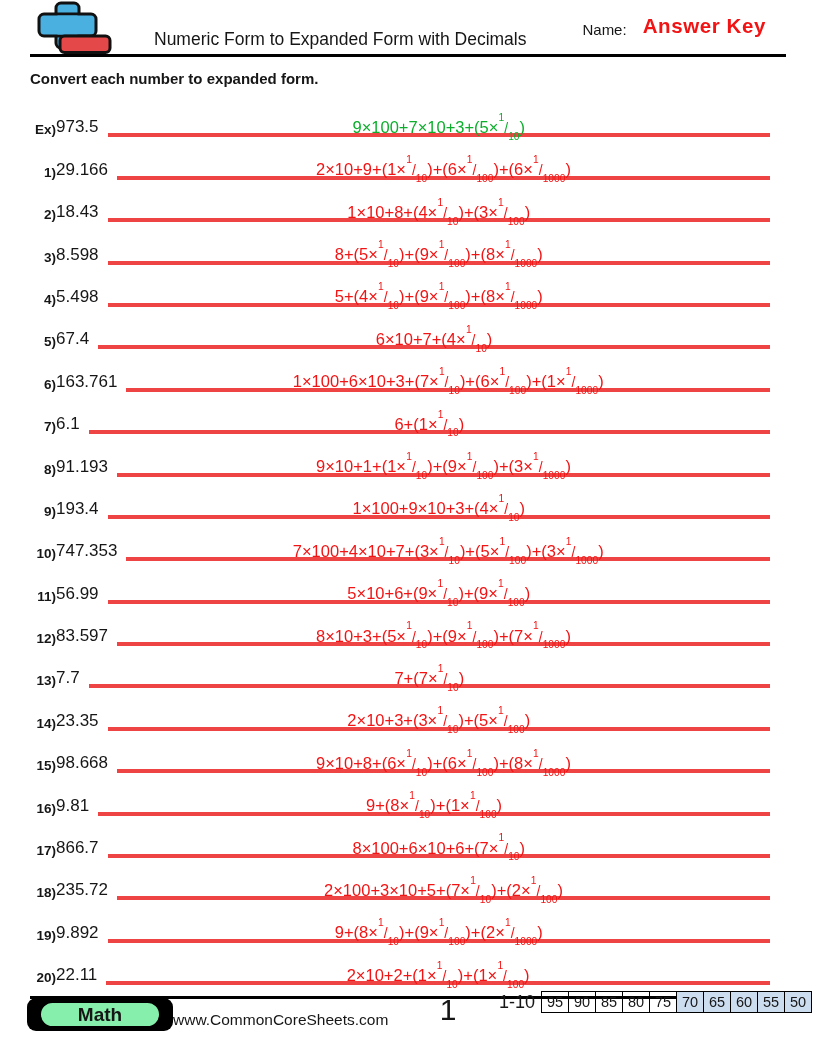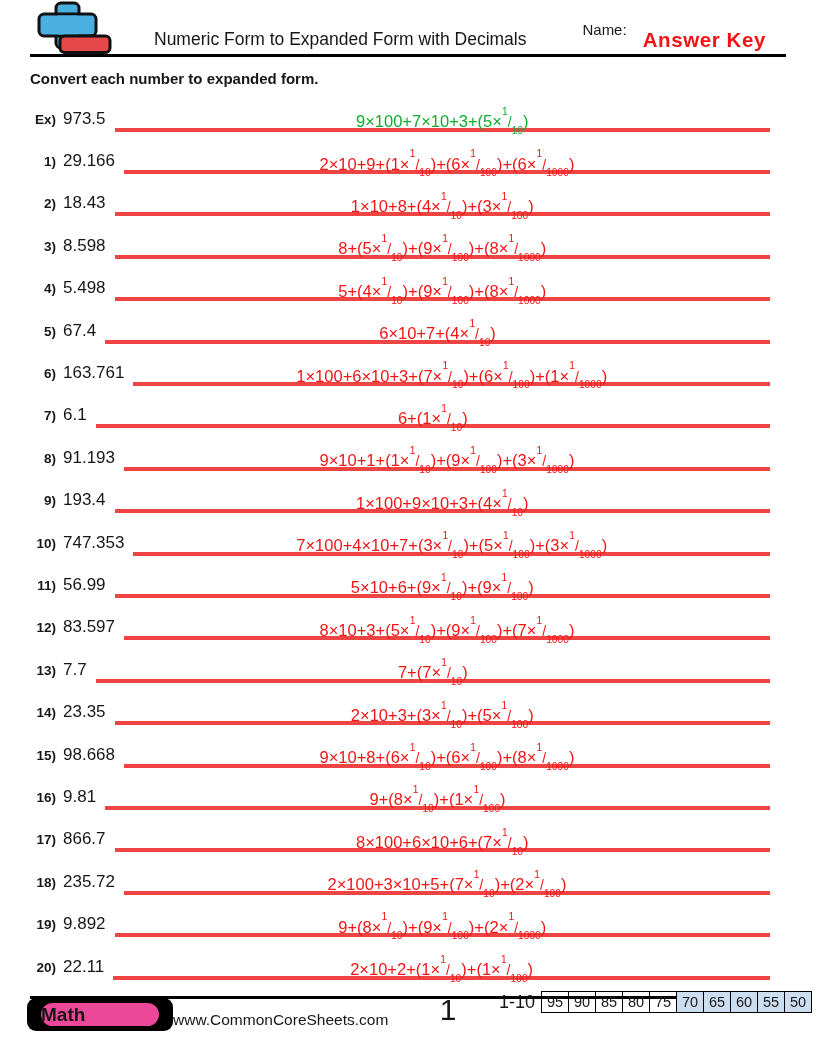--- a/index.html
+++ b/index.html
@@ -6,40 +6,40 @@
   #page{
     position:relative;width:816px;height:1056px;background:#ffffff;
     font-family:"Liberation Sans",sans-serif;color:#161616;overflow:hidden;
   }
   
   .header{display:flex;align-items:flex-end;padding:16px 50px 0 36px;height:54px;box-sizing:border-box;}
   .logo{flex:none;margin-bottom:-1px;}
   .title{margin-left:40px;font-size:17.5px;padding-bottom:4px;white-space:nowrap;}
   .spacer{flex:1;}
   .name-label{font-size:15px;padding-bottom:16px;margin-right:16px;}
-  .name-value{font-size:20.5px;font-weight:bold;color:var(--answer-red);padding-bottom:2px;letter-spacing:.6px;white-space:nowrap;}
+  .name-value{font-size:20.5px;font-weight:bold;color:var(--answer-red);padding-bottom:16px;letter-spacing:.6px;white-space:nowrap;}
   .rule{height:0;border-top:3px solid #000;margin:0 30px;}
   .instruction{margin:13px 30px 0;font-weight:bold;font-size:15px;}
   
   .problems{margin:8px 0 0 20px;}
-  .row{display:flex;align-items:center;height:42.4px;padding-top:5px;box-sizing:border-box;}
+  .row{display:flex;align-items:flex-end;height:42.4px;padding-top:5px;box-sizing:border-box;}
   .row-label{flex:none;width:36px;text-align:right;font-weight:bold;font-size:13.5px;padding-top:1px;}
-  .row-value{font-size:17px;margin-left:7px;white-space:nowrap;}
+  .row-value{font-size:17px;white-space:nowrap;}
   .row-line{flex:1;margin:0 46px 0 9px;border-bottom:4px solid #ef4444;height:26px;text-align:center;box-sizing:border-box;}
   .answer{font-size:16.5px;line-height:23px;white-space:nowrap;}
   .answer.red{color:var(--answer-red);}
   .answer.green{color:var(--example-green);}
   .answer sup{font-size:.62em;position:relative;top:-.55em;margin-left:.02em;}
   .answer sub{font-size:.62em;position:relative;top:.25em;}
   .answer .fs{font-size:.85em;}
   
   .footer{position:absolute;top:996px;left:0;right:0;height:52px;}
   .footer-rule{position:absolute;top:0;left:30px;right:30px;border-top:3px solid #000;}
   .badge{position:absolute;left:27px;top:2px;width:146px;height:33px;background:#000;border-radius:9px;display:flex;align-items:center;justify-content:center;}
-  .badge-pill{background:#ec4899;border:2.5px solid #000;border-radius:15px;width:118px;height:23px;line-height:23px;font-weight:bold;font-size:19px;}
+  .badge-pill{background:#86efac;border:2.5px solid #000;border-radius:15px;width:118px;height:23px;line-height:23px;text-align:center;font-weight:bold;font-size:19px;}
   .website{position:absolute;left:173px;top:15px;font-size:15.5px;}
   .page-num{position:absolute;left:80px;right:0;top:-3px;text-align:center;font-size:30px;}
   .grade-table{position:absolute;right:4px;top:-5px;border-collapse:collapse;}
   .grade-table td{border:1.5px solid #000;min-width:24px;height:19.5px;text-align:center;font-size:14.5px;padding:0 1px;}
   .grade-table td.range{border:none;font-size:18px;padding-right:6px;white-space:nowrap;}
   .grade-table td.hl{background:var(--table-highlight);}
 </style>
 </head>
 <body>
 

